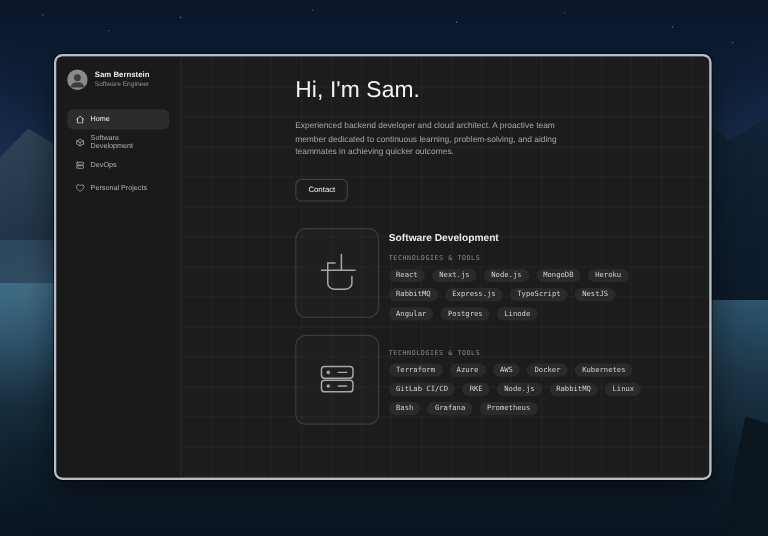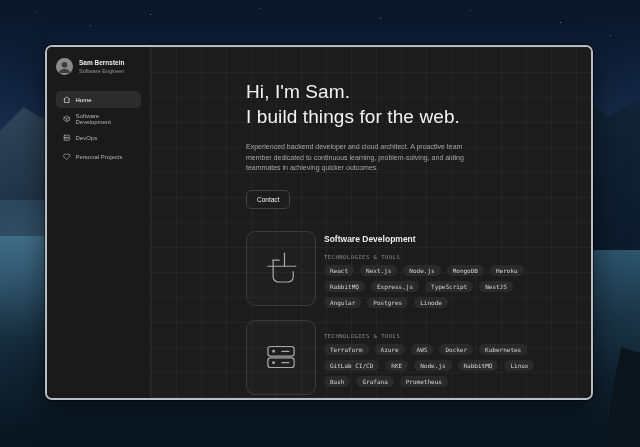--- a/index.html
+++ b/index.html
@@ -35,21 +35,21 @@
   .avatar { width:17px; height:17px; border-radius:50%; background:#6e6e6e; overflow:hidden; flex:0 0 17px; }
   .profile-text .name { font-size:6.5px; color:#ededed; font-weight:700; line-height:8px; }
   .profile-text .role { font-size:5.5px; color:#979797; line-height:7px; margin-top:1px; }
   .nav { margin-top:16px; }
   .nav-item { display:flex; align-items:center; gap:5px; height:17px; padding:0 7px; margin-bottom:2px;
     border-radius:5px; font-size:6px; color:#b3b3b3; cursor:pointer; }
   .nav-item.active { background:#2c2c2c; color:#fafafa; }
   .nav-item svg { width:7.5px; height:7.5px; stroke:currentColor; fill:none; stroke-width:2; stroke-linecap:round; stroke-linejoin:round; flex:0 0 7.5px; }
 
   
-  .main { flex:1; background-color:#1c1c1c; padding:32px 0 0 95px; position:relative;
+  .main { flex:1; background-color:#1c1c1c; padding:16px 0 0 95px; position:relative;
     background-image:linear-gradient(rgba(255,255,255,.035) 1px, transparent 1px),
                      linear-gradient(90deg, rgba(255,255,255,.035) 1px, transparent 1px);
     background-size:25px 25px; }
   .hero h1 { font-size:19px; line-height:25px; font-weight:400; color:#f3f3f3; letter-spacing:.1px; }
   .hero p { margin-top:13px; font-size:7px; line-height:10.5px; color:#a7a7a7; width:228px; }
   .contact-btn { margin-top:16px; display:inline-block; font-family:"Liberation Sans", sans-serif;
     font-size:6.5px; color:#f2f2f2; background:#1d1d1d; border:1px solid #404040; border-radius:5px;
     padding:5px 10px; cursor:pointer; }
   .cards { margin-top:22px; }
   .card { display:flex; gap:8px; margin-bottom:12px; }
@@ -122,21 +122,20 @@
           </svg>
         <span>Personal Projects</span>
       </div>
     </div>
   </div>
 
   <div class="main">
     <div class="hero">
       <h1>
         <span>Hi, I'm Sam.</span><br>
-        <span>I build things for the web.</span>
       </h1>
       <p>Experienced backend developer and cloud architect. A proactive team member dedicated to continuous learning, problem-solving, and aiding teammates in achieving quicker outcomes.</p>
       <button class="contact-btn">Contact</button>
     </div>
 
     <div class="cards">
 
       <div class="card">
         <div class="tile">
           <svg viewBox="0 0 48 48">

